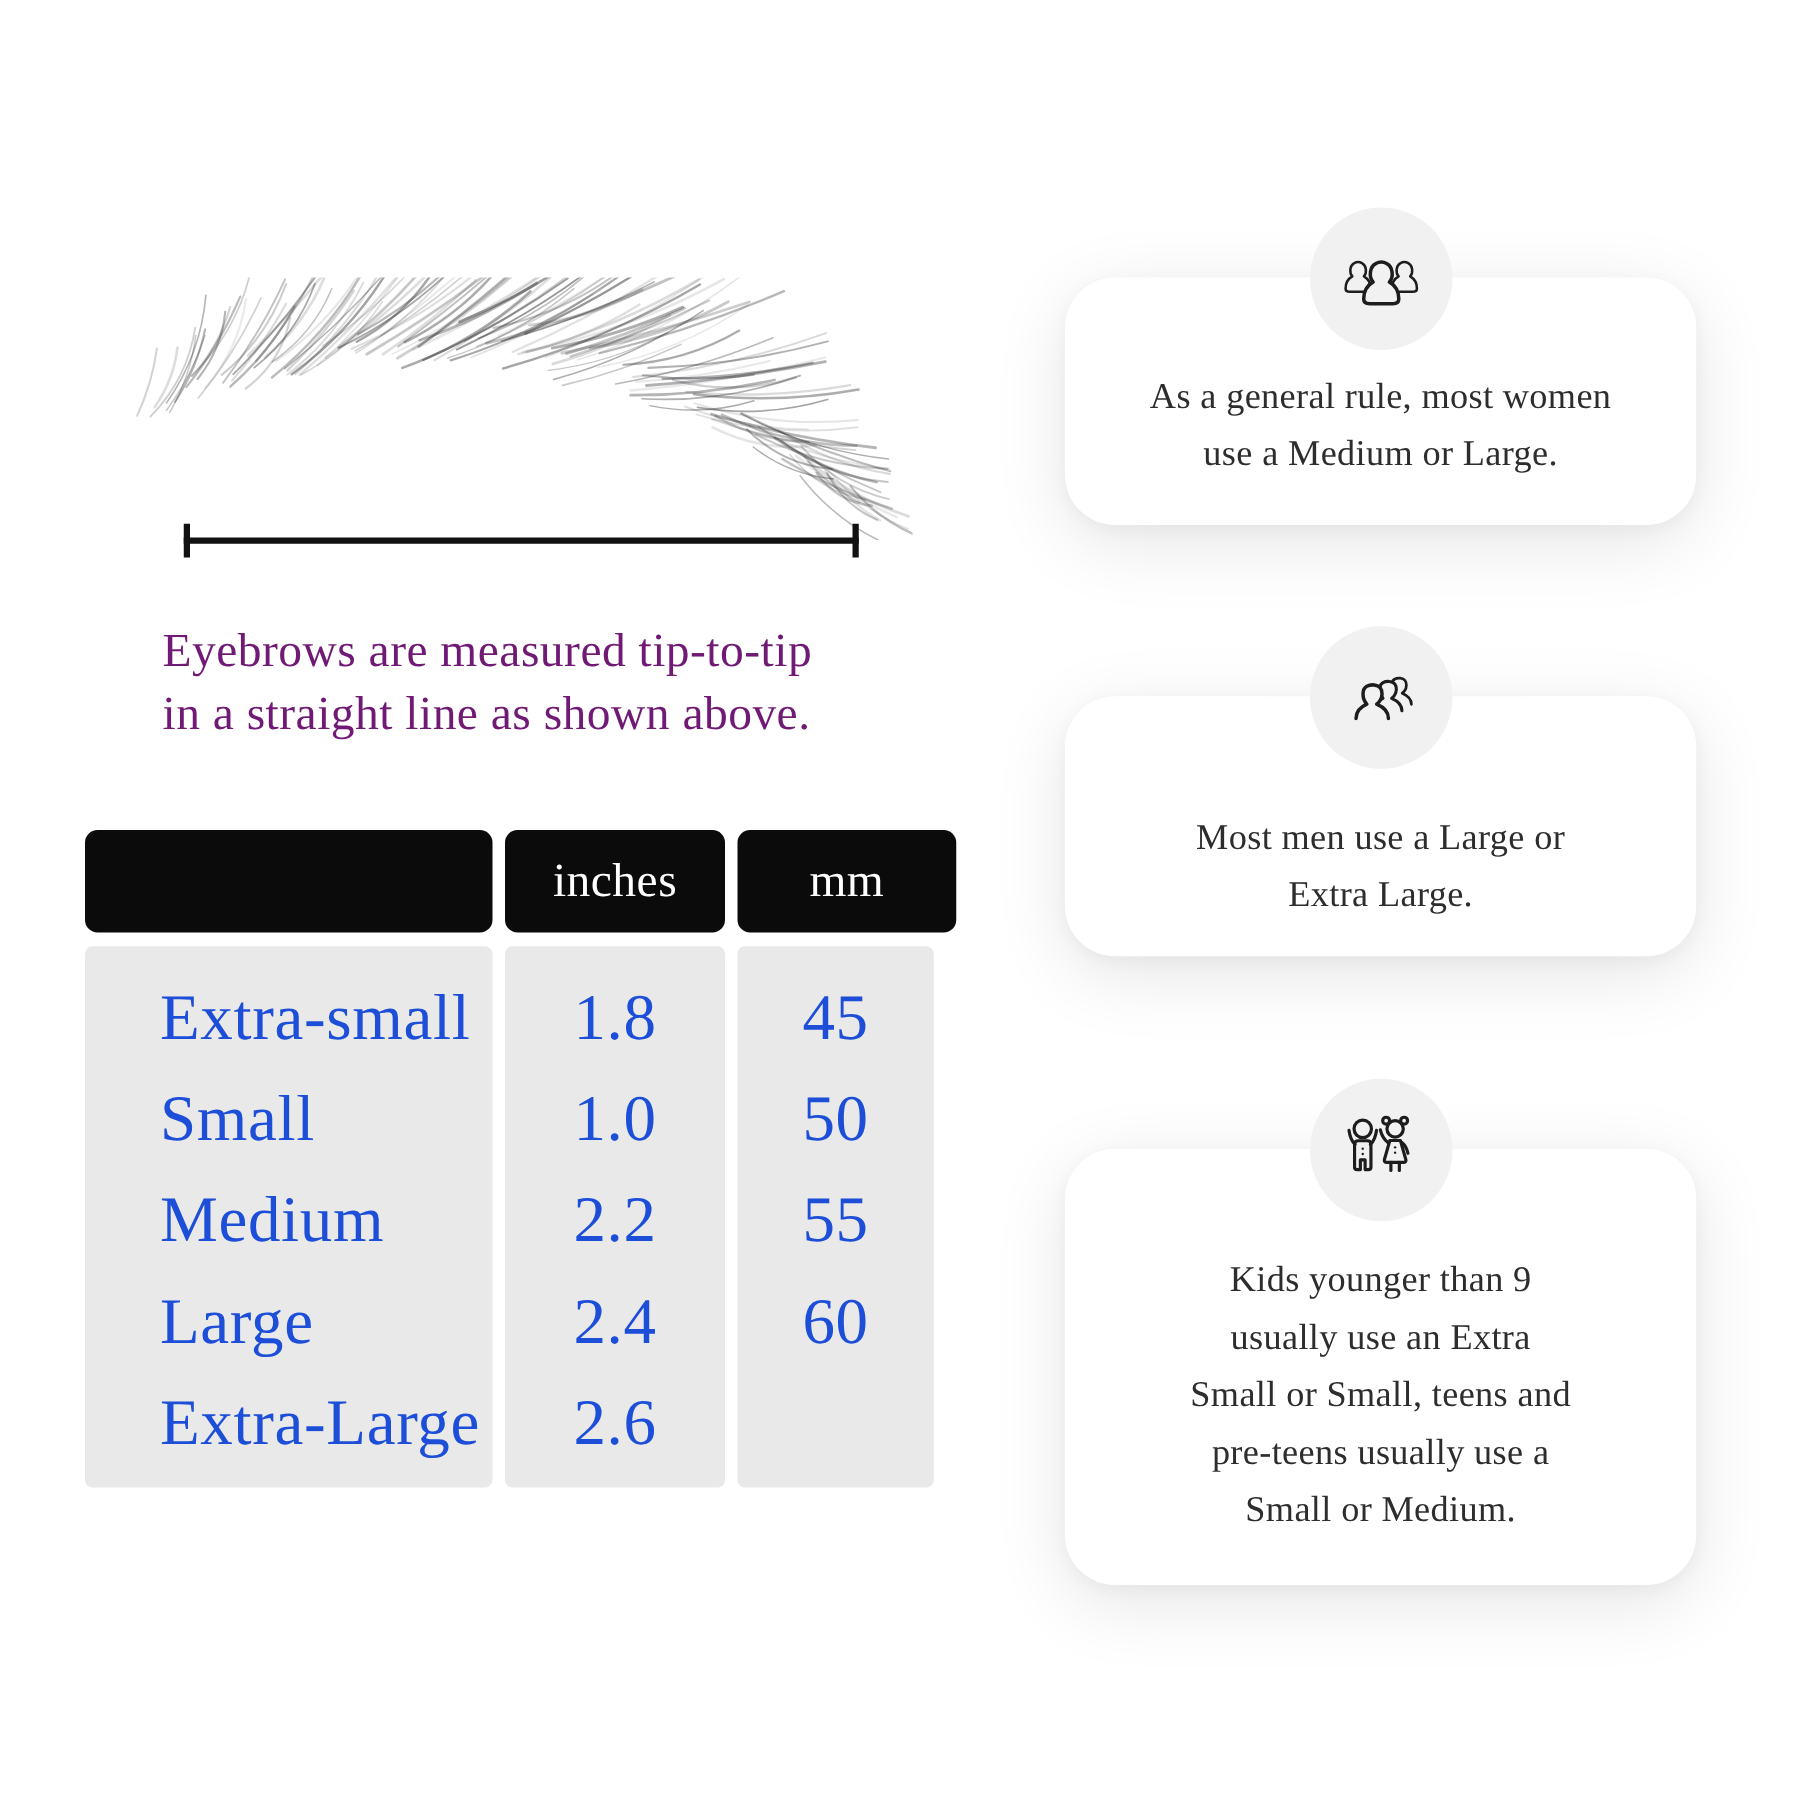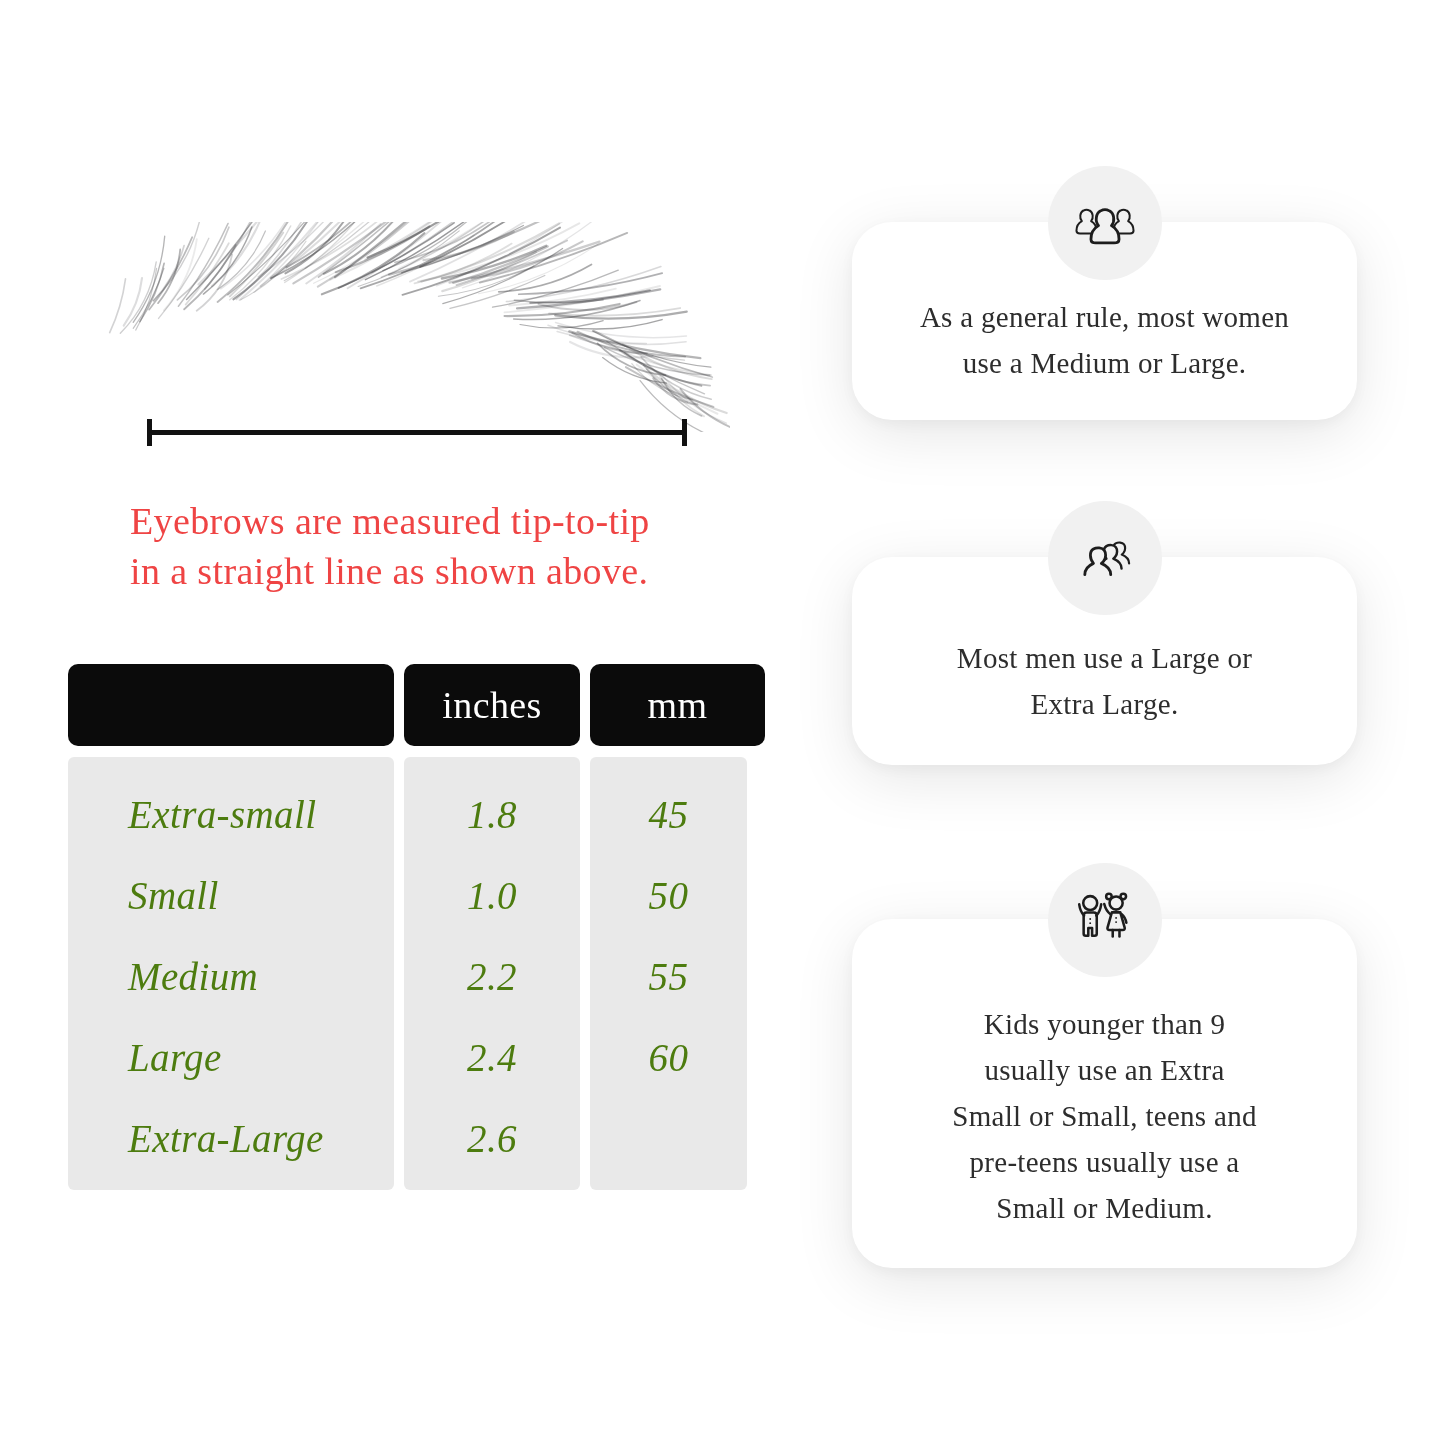--- a/index.html
+++ b/index.html
@@ -19,21 +19,21 @@
   }
   .measure-line::before,.measure-line::after{
     content:"";position:absolute;top:-11px;width:5px;height:27px;
     background:var(--line,#111111);
   }
   .measure-line::before{left:0;}
   .measure-line::after{right:0;}
   .figure-caption{
     position:absolute;left:130px;top:496px;width:620px;
     font-size:38px;line-height:50px;letter-spacing:.01em;
-    color:#ef4444;white-space:pre-line;font-family:Liberation Serif, serif;
+    color:#701a75;white-space:pre-line;font-family:Liberation Serif, serif;
   }
   
   .size-table{position:absolute;left:68px;top:664px;width:697px;}
   .table-header{display:flex;gap:10px;}
   .hcell{
     height:82px;border-radius:10px;
     background:var(--header_bg,#0b0b0b);color:var(--header_text,#ffffff);
     display:flex;align-items:center;justify-content:center;
     font-size:38px;letter-spacing:.01em;
   }
@@ -43,35 +43,35 @@
   .table-body{display:flex;gap:10px;margin-top:11px;}
   .tcol{
     background:var(--row_bg,#e9e9e9);border-radius:6px;
     padding-top:17px;padding-bottom:11px;
   }
   .tcol-label{width:326px;}
   .tcol-inches{width:176px;}
   .tcol-mm{width:157px;}
   .tcell{
     height:81px;display:flex;align-items:center;
-    font-size:39px;letter-spacing:.01em;color:#4d7c0f;font-style:italic;
+    font-size:52px;letter-spacing:.01em;color:#1d4ed8;
   }
   .tcol-label .tcell{padding-left:60px;}
   .tcol-inches .tcell,.tcol-mm .tcell{justify-content:center;}
   
   .card{
     position:absolute;left:852px;width:505px;
     background:var(--card_bg,#ffffff);
     border-radius:40px;
     box-shadow:0 14px 60px rgba(0,0,0,.10),0 4px 14px rgba(0,0,0,.04);
     display:flex;flex-direction:column;justify-content:flex-end;
     box-sizing:border-box;
   }
   .card--women{top:222px;height:198px;padding-bottom:34px;}
-  .card--men{top:557px;height:208px;padding-bottom:38px;}
+  .card--men{top:557px;height:208px;padding-bottom:26px;}
   .card--kids{top:919px;height:349px;padding-bottom:37px;}
   .icon-circle{
     position:absolute;left:50%;top:-56px;transform:translateX(-50%);
     width:114px;height:114px;border-radius:50%;
     background:var(--icon_circle_bg,#f1f1f1);
     display:flex;align-items:center;justify-content:center;
   }
   .icon-circle svg{display:block;}
   .card-text{
     text-align:center;font-size:29px;line-height:46px;letter-spacing:.01em;

